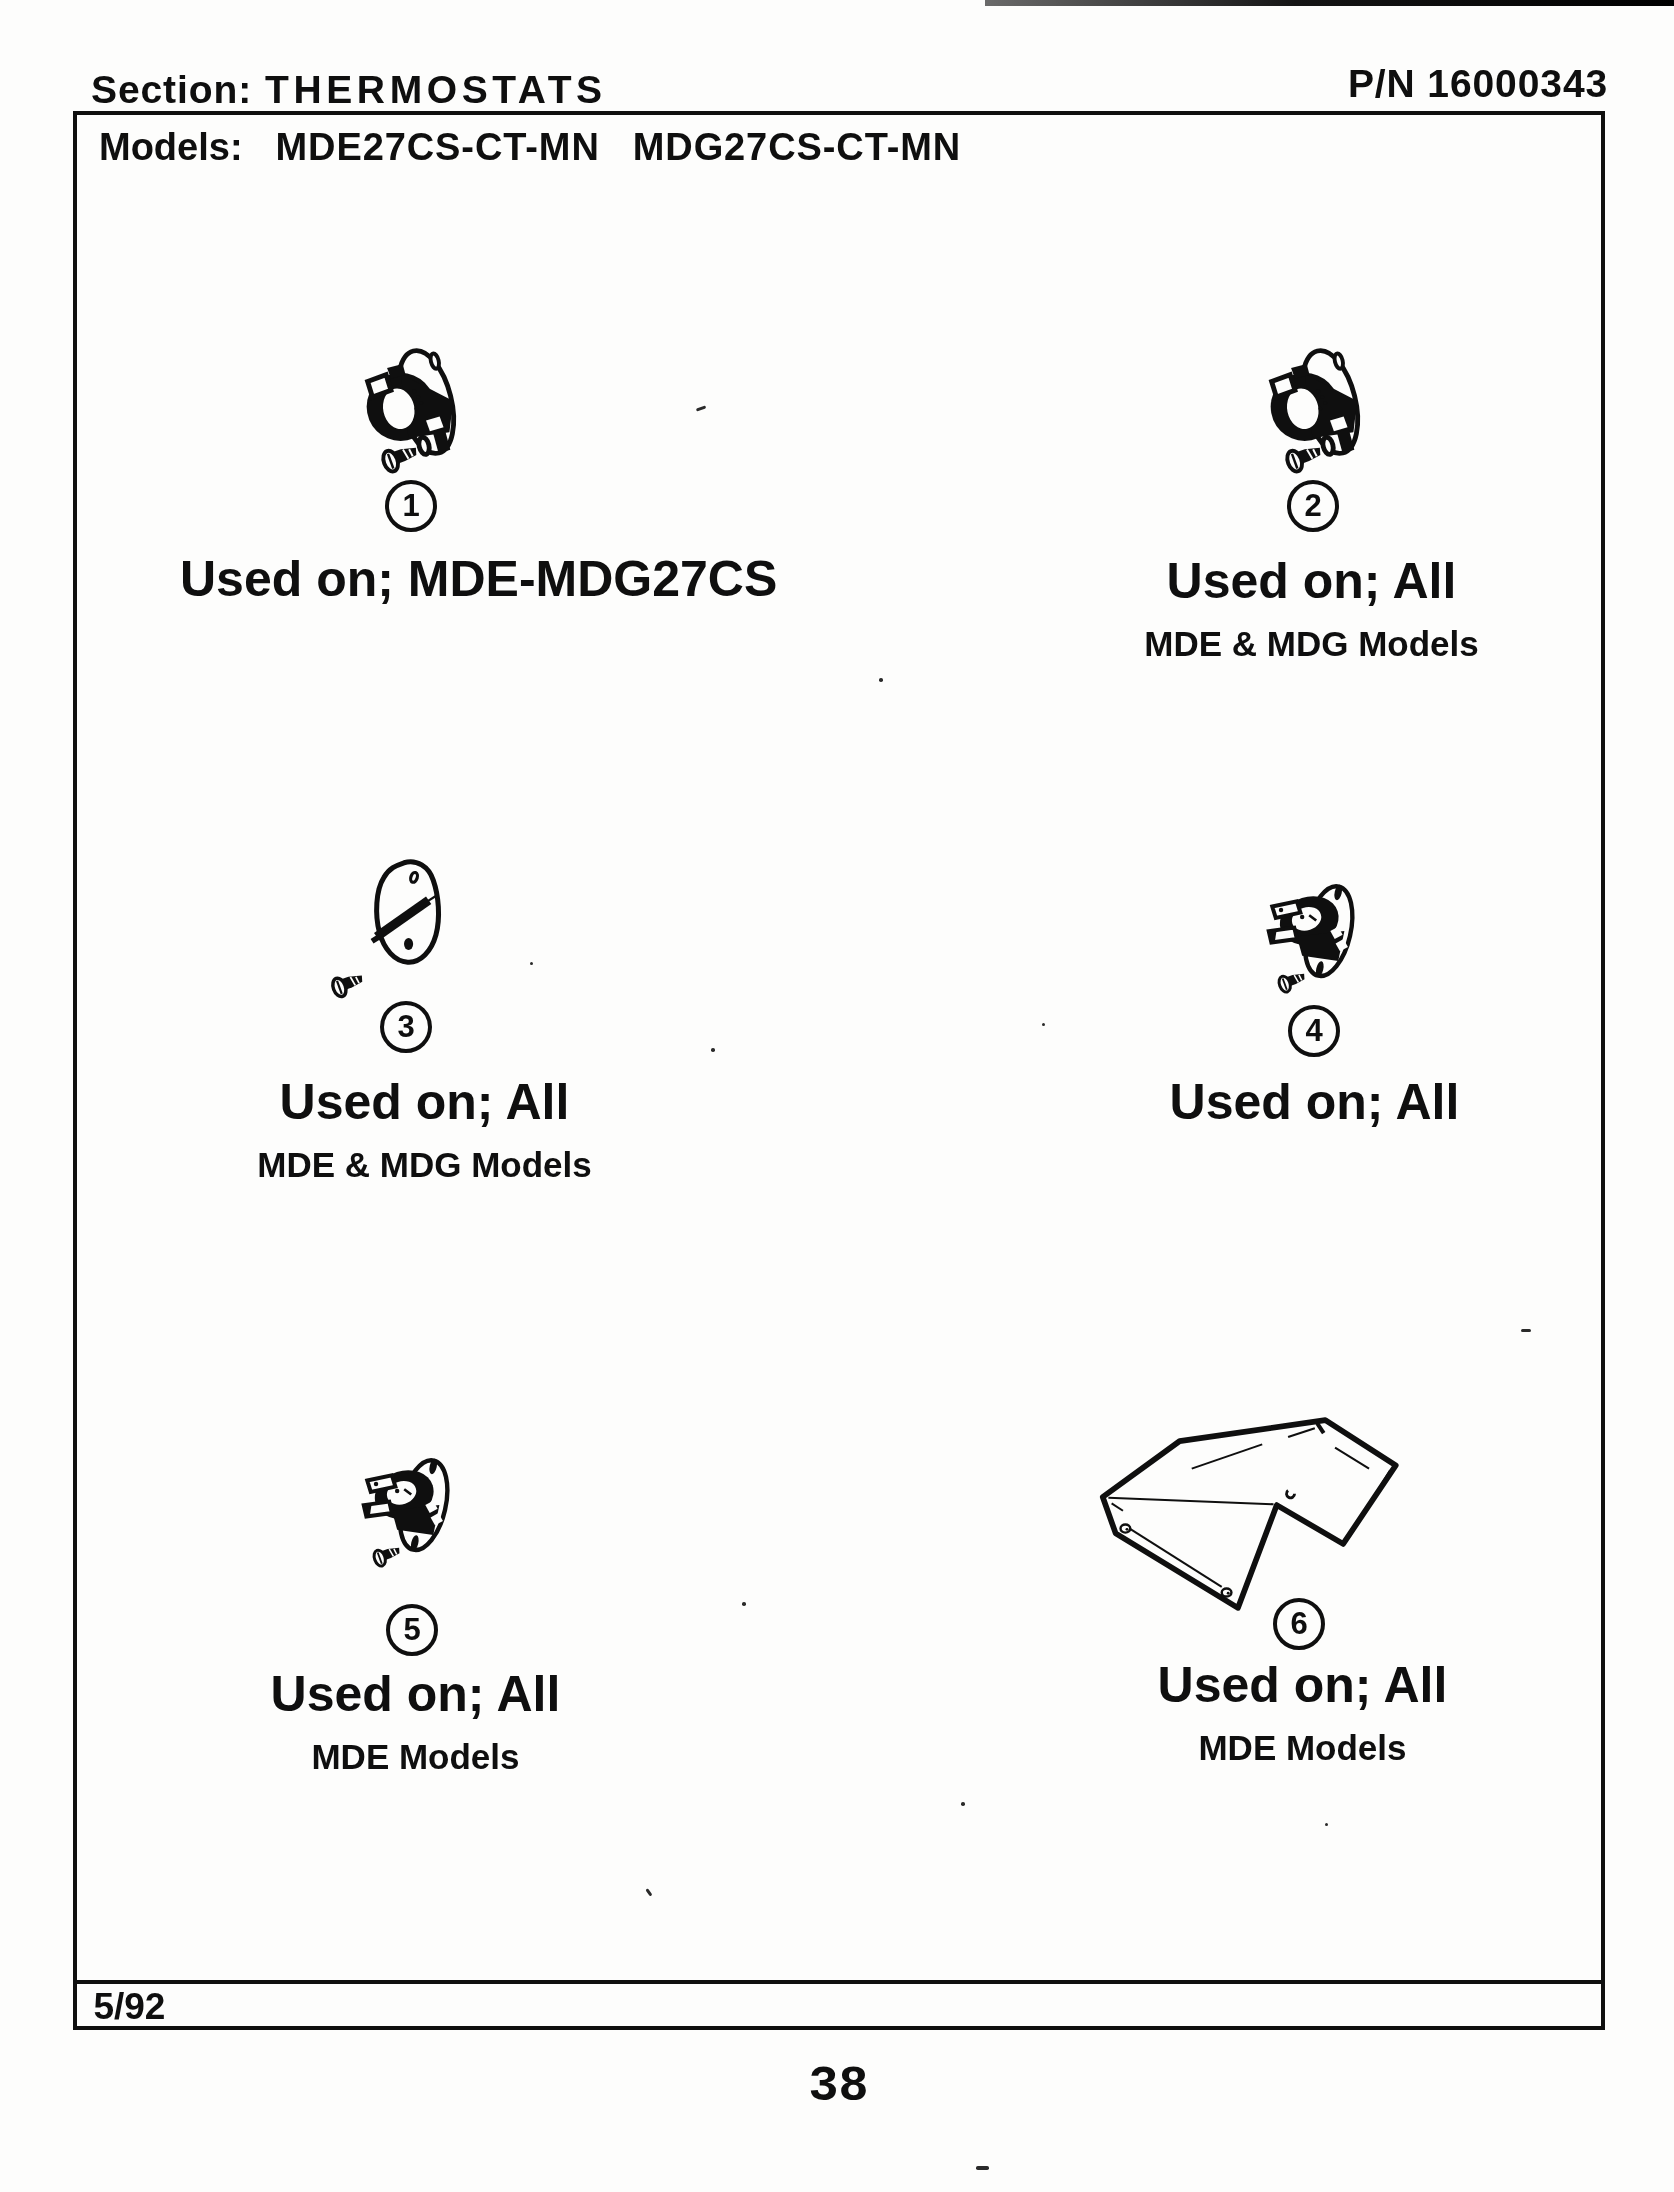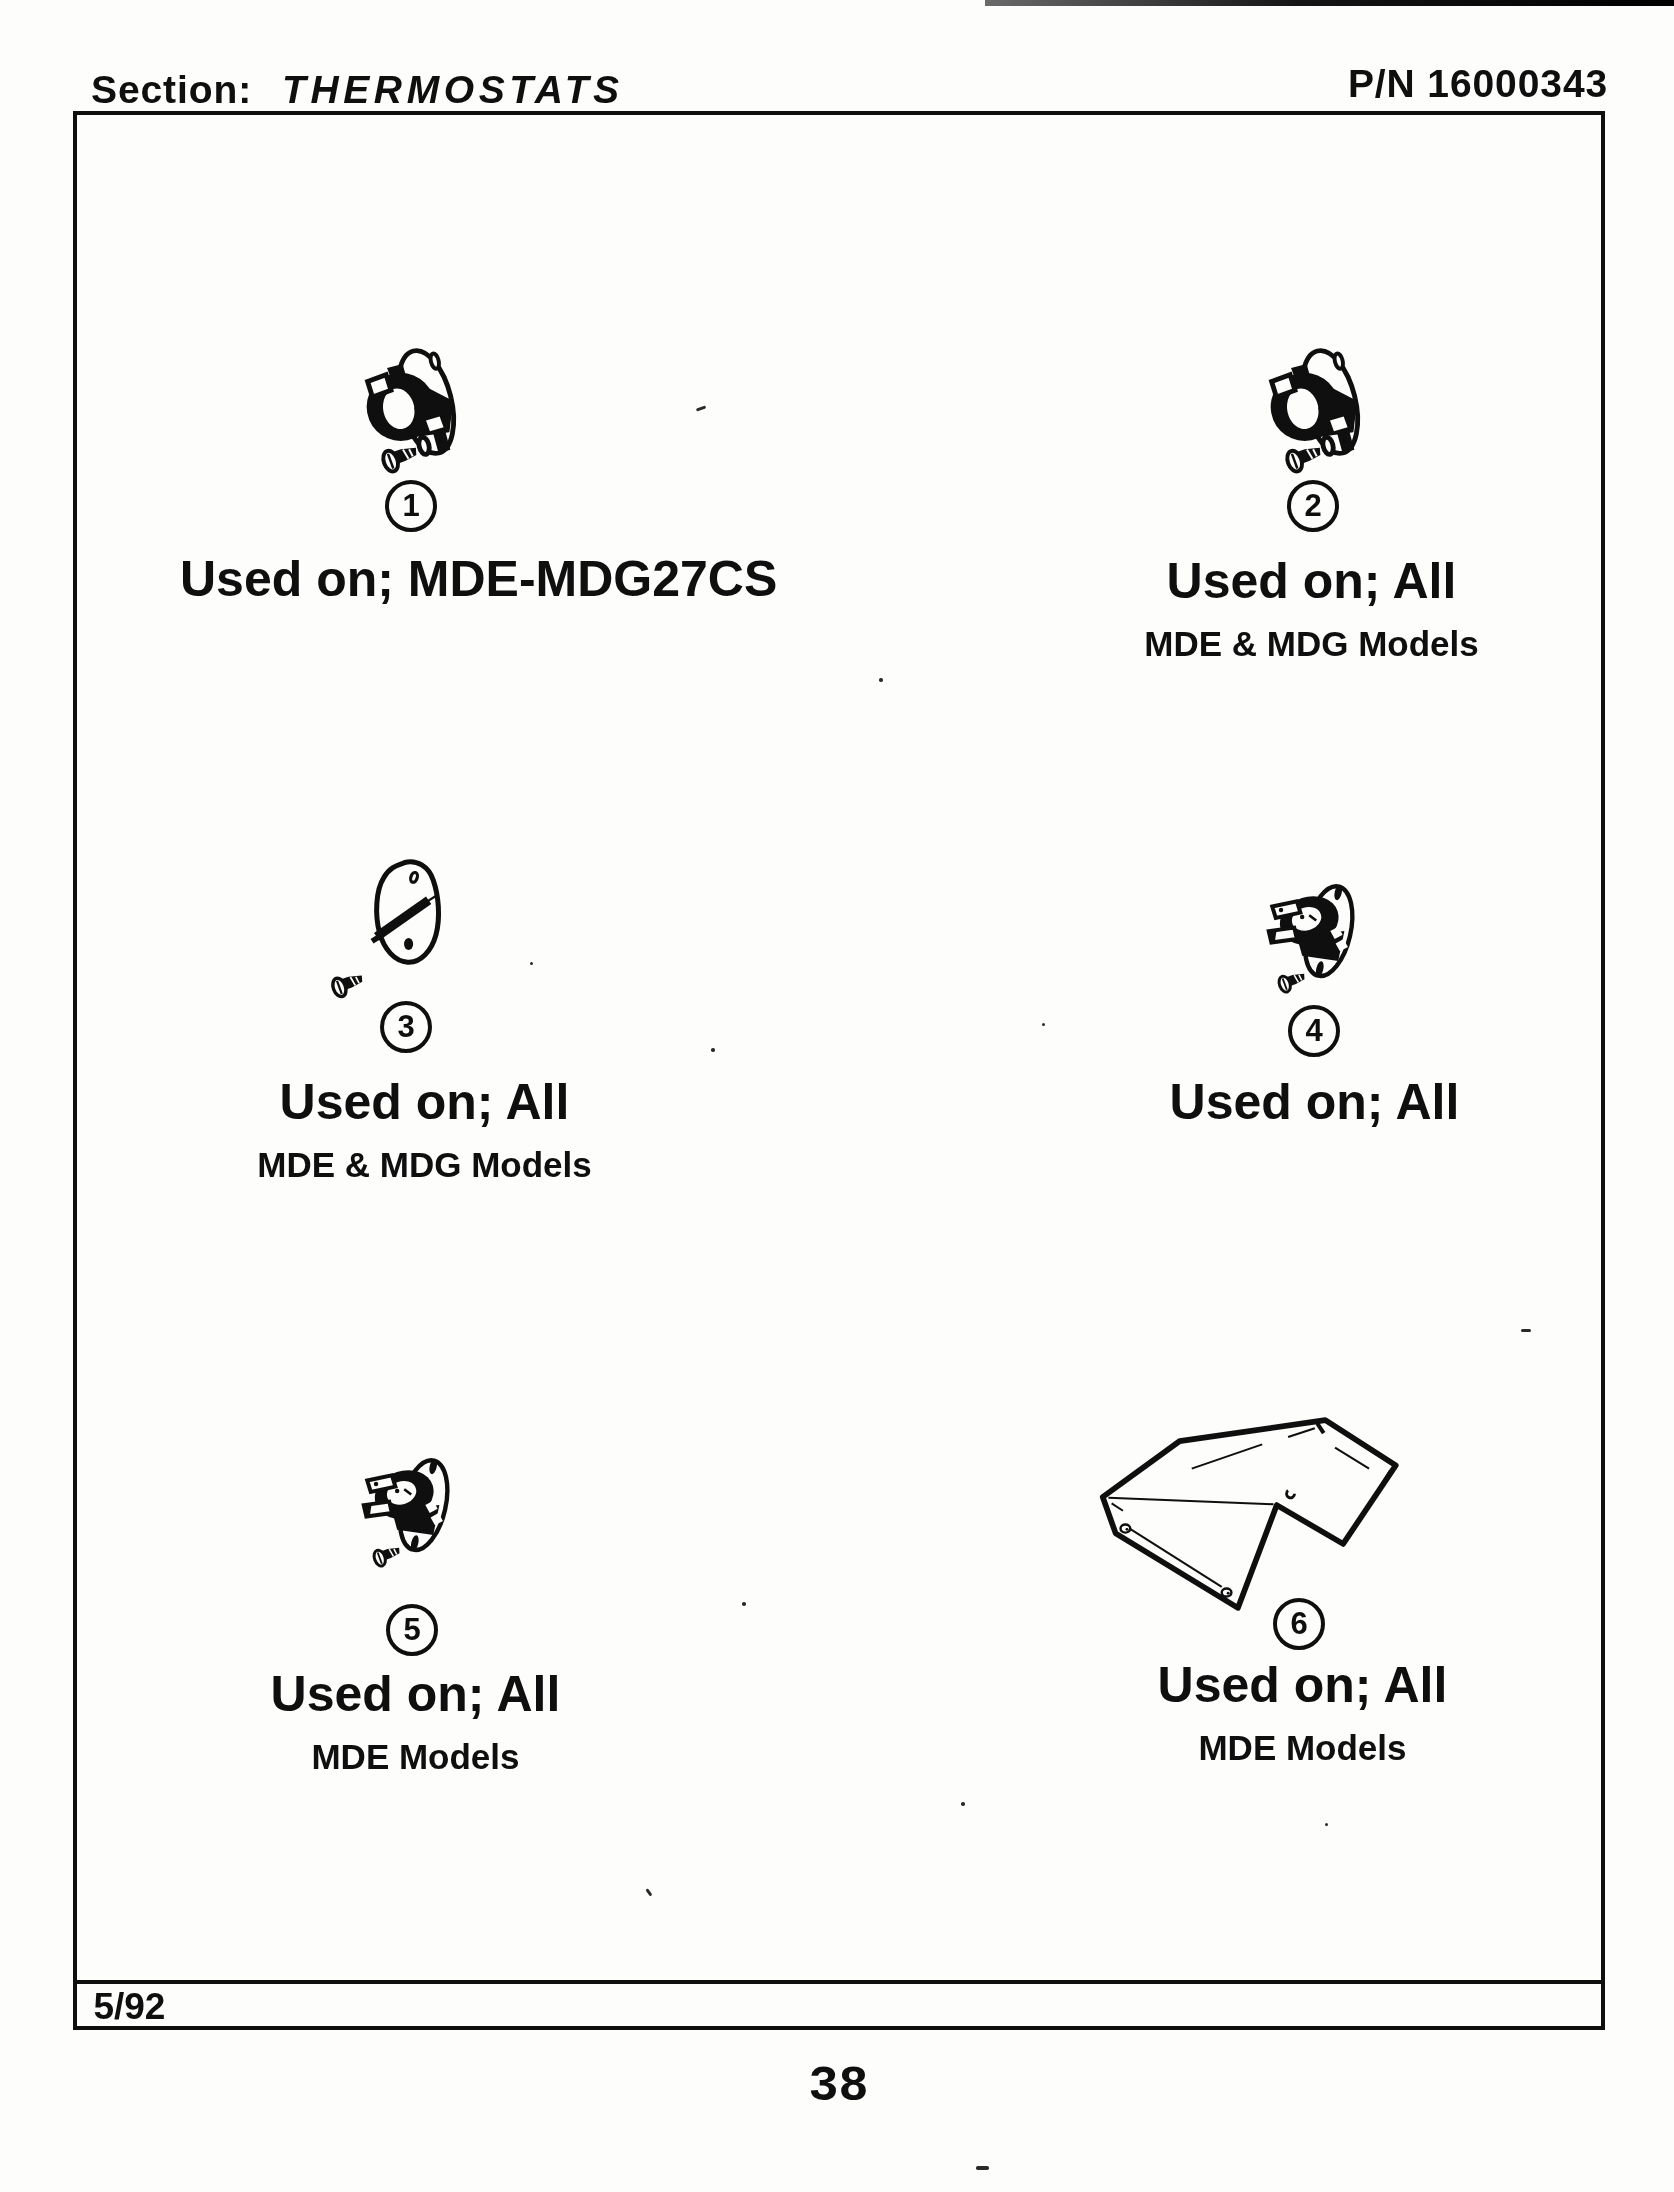--- a/index.html
+++ b/index.html
@@ -4,21 +4,21 @@
 <style>
   html,body{margin:0;padding:0;background:#e8e8e8;}
   #page{
     position:relative;width:1675px;height:2193px;
     background:#fdfdfc;color:#0f0f0f;overflow:hidden;
     font-family:"Liberation Sans",sans-serif;
   }
   .abs{position:absolute;}
   
   .hdr{font-weight:bold;font-size:39px;letter-spacing:0.9px;white-space:nowrap;}
-  #section-title{letter-spacing:4.6px;margin-left:30px;font-style:italic;}
+  #section-title{letter-spacing:4.6px;margin-left:13px;}
   
   #main-box{
     left:73px;top:111px;width:1524px;height:1911px;
     border:4.6px solid #0f0f0f;background:transparent;
   }
   #models-row{
     left:22px;top:11px;display:flex;align-items:baseline;
     font-weight:bold;font-size:38px;white-space:nowrap;
   }
   #models-row .model{margin-left:33px;letter-spacing:0.9px;}
@@ -126,20 +126,25 @@
         <circle cx="63" cy="167" r="1.8" fill="#0f0f0f"></circle>
         <ellipse cx="186" cy="245" rx="6" ry="5" fill="#fdfdfc" stroke="#0f0f0f" stroke-width="3"></ellipse>
         <circle cx="188" cy="246" r="1.8" fill="#0f0f0f"></circle>
         <path d="M262,119 a5,5 0 1 0 8,4" stroke="#0f0f0f" stroke-width="3.5" fill="none"></path>
       </g>
     </defs>
   </svg>
 
   <div id="main-box" class="abs">
 
+    <div id="models-row" class="abs">
+      <span>Models:</span>
+      <span class="model">MDE27CS-CT-MN</span>
+      <span class="model">MDG27CS-CT-MN</span>
+    </div>
 
     <div id="footer-strip">
       <div id="revision">5/92</div>
     </div>
   </div>
 
   <svg class="abs" style="left:340px;top:329px;" width="137" height="146" viewBox="0 0 140 150">
     <use href="#thermo-a"></use>
   </svg>
   <div class="abs part-circle" style="left:385px;top:480px;">

